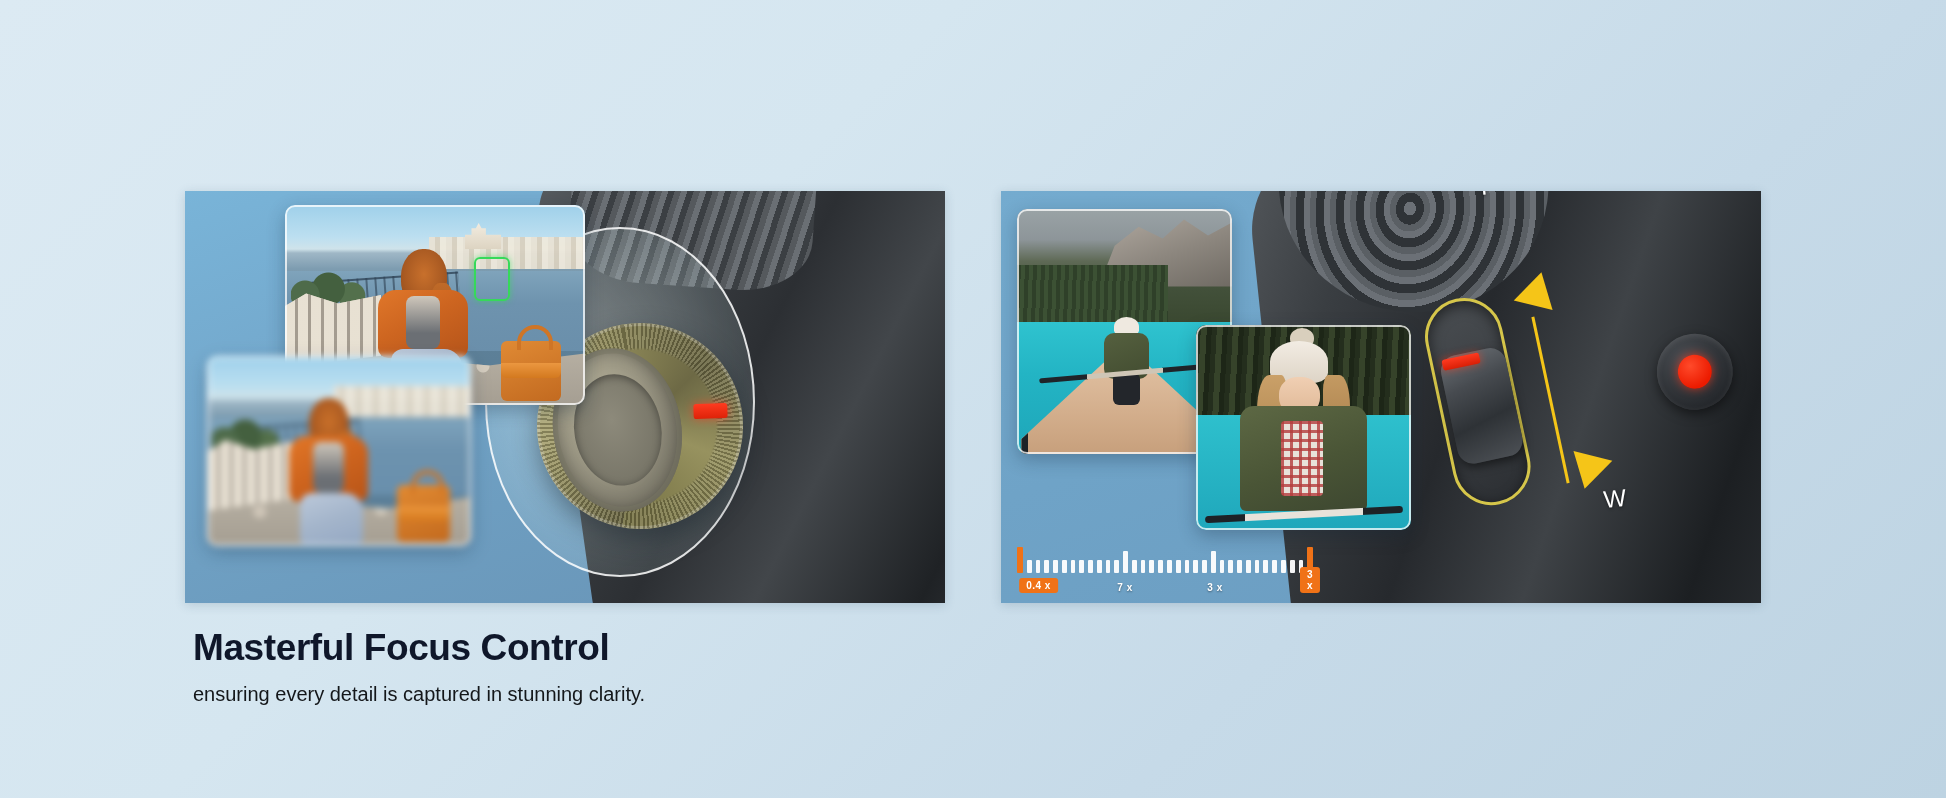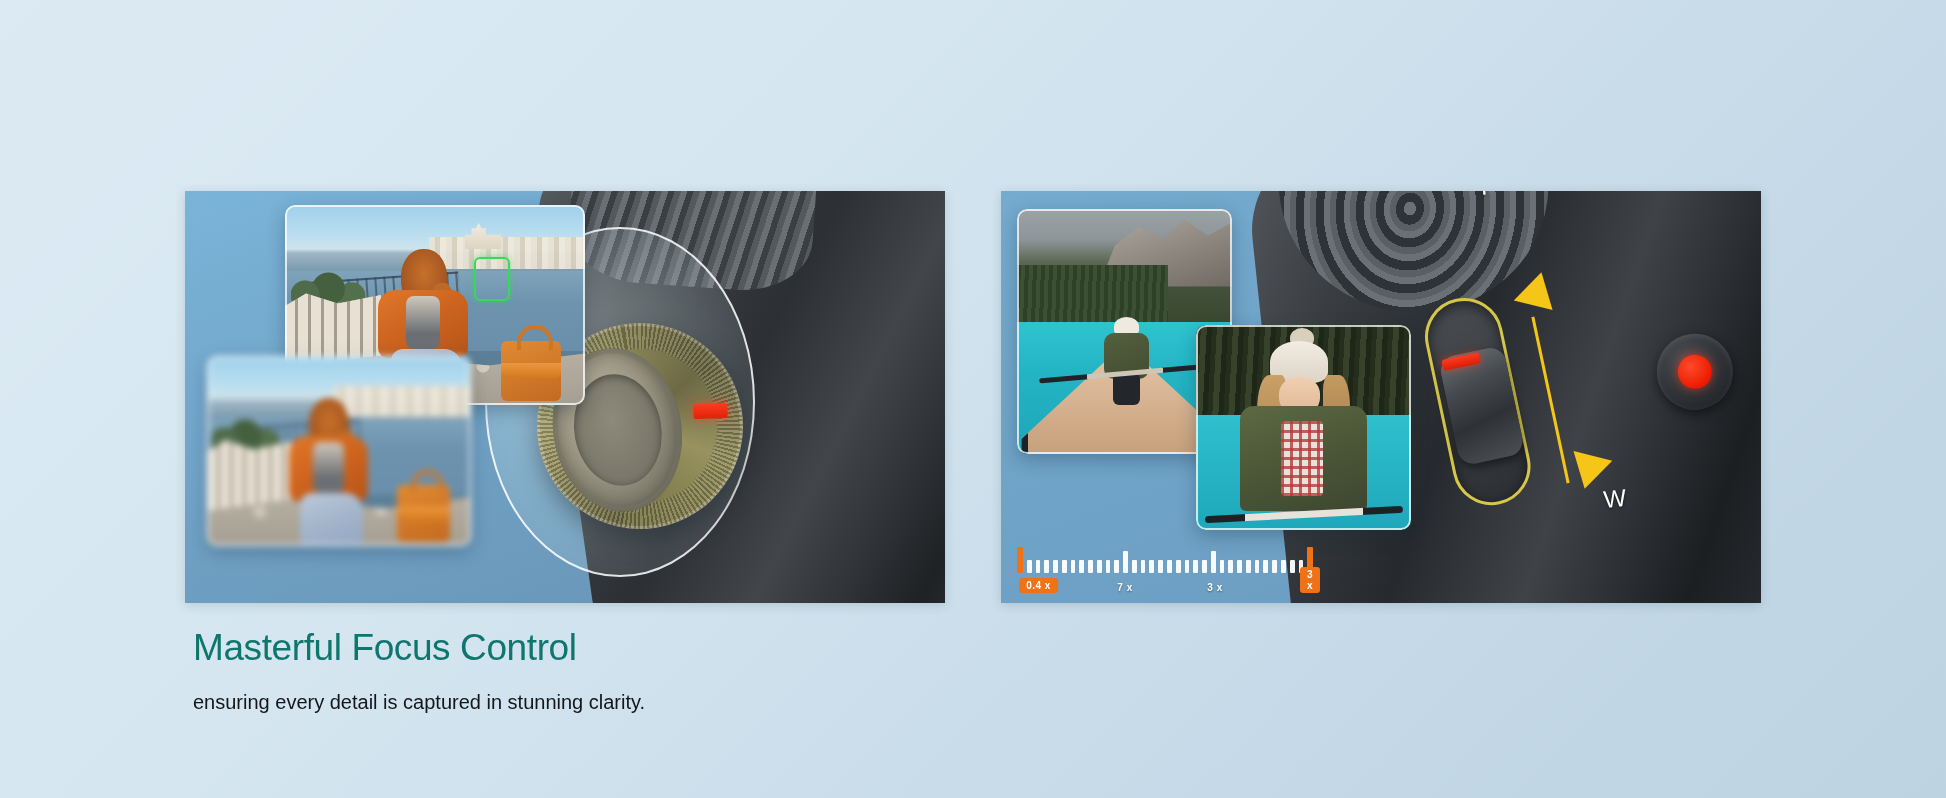--- a/index.html
+++ b/index.html
@@ -485,27 +485,27 @@
   .record-dot {
     width: 34px; height: 34px; border-radius: 50%;
     background: radial-gradient(circle at 38% 32%, #ff4a2a, #ec1b00 70%);
     box-shadow: 0 0 10px rgba(255,50,20,.7);
   }
 
   
   .caption { padding: 26px 0 0 8px; }
   .caption h2 {
     font-size: 37px;
-    font-weight: 400;
-    color: #0f766e;
+    font-weight: 700;
+    color: #0f172a;
     letter-spacing: -.4px;
     line-height: 1.05;
   }
   .caption p {
-    margin-top: 20px;
+    margin-top: 12px;
     font-size: 20px;
     line-height: 1.42;
     color: #14171a;
     font-weight: 400;
     max-width: 640px;
   }
   .caption p .l2 { display: block; }
 </style>
 </head>
 <body>

